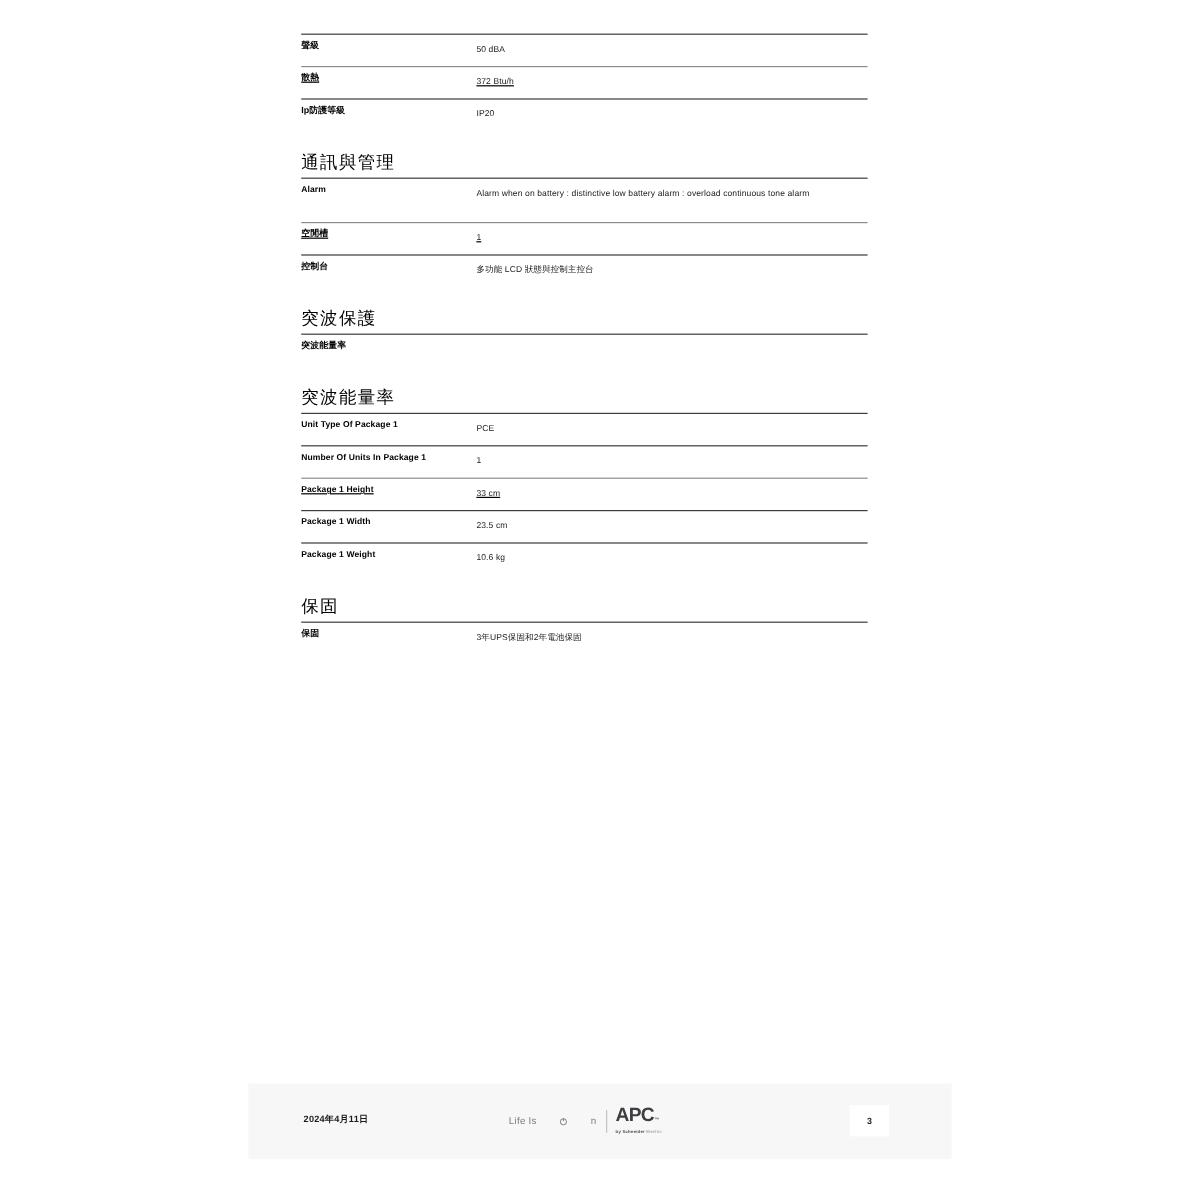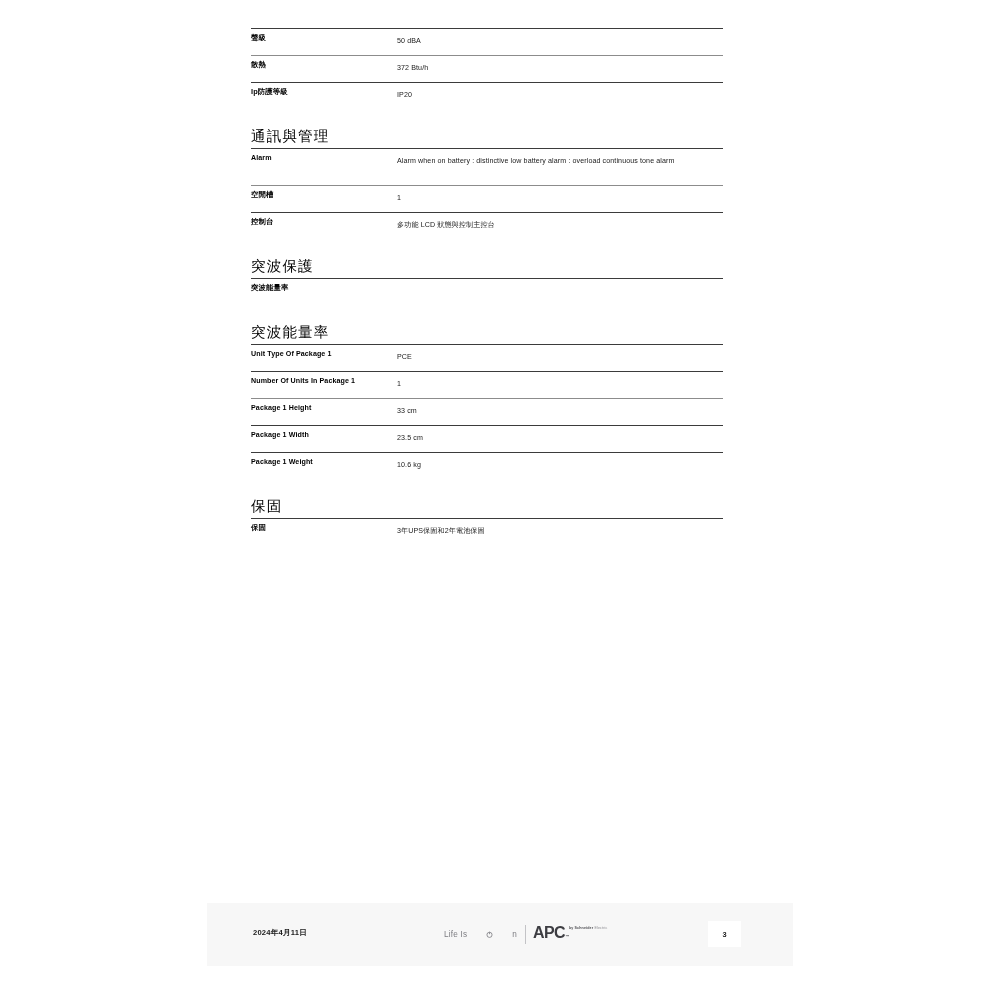--- a/index.html
+++ b/index.html
@@ -33,20 +33,21 @@
   .spec-row {
     display: flex;
     align-items: flex-start;
     border-top: 1.4px solid #3b3b3b;
     min-height: 21px;
     padding-top: 3px;
     padding-bottom: 2px;
   }
   .spec-row.alt {
     border-top: 1.4px solid #8c8c8c;
+    text-decoration: underline;
   }
   .spec-label {
     width: 146px;
     flex: 0 0 146px;
     font-size: 7.1px;
     font-weight: bold;
     line-height: 10px;
     padding-top: 1px;
     letter-spacing: 0.1px;
   }
@@ -109,37 +110,36 @@
     height: 26px;
   }
   .life-is-on {
     font-size: 8.2px;
     color: #7d7d82;
     letter-spacing: 0.2px;
     display: flex;
     align-items: center;
     gap: 19px;
     white-space: nowrap;
-    margin-left: 20px;
   }
   .power-o {
     display: inline-block;
     width: 7px;
     height: 7px;
     position: relative;
   }
   .logo-divider {
     width: 1px;
     height: 19px;
     background: #c3c3c6;
     margin: 0 7px 0 8px;
   }
   .apc-mark {
     display: flex;
-    flex-direction: row;
+    flex-direction: column;
     align-items: flex-start;
   }
   .apc-word {
     font-size: 16px;
     font-weight: bold;
     letter-spacing: -0.6px;
     color: #3d3d42;
     line-height: 15px;
     display: flex;
     align-items: baseline;

